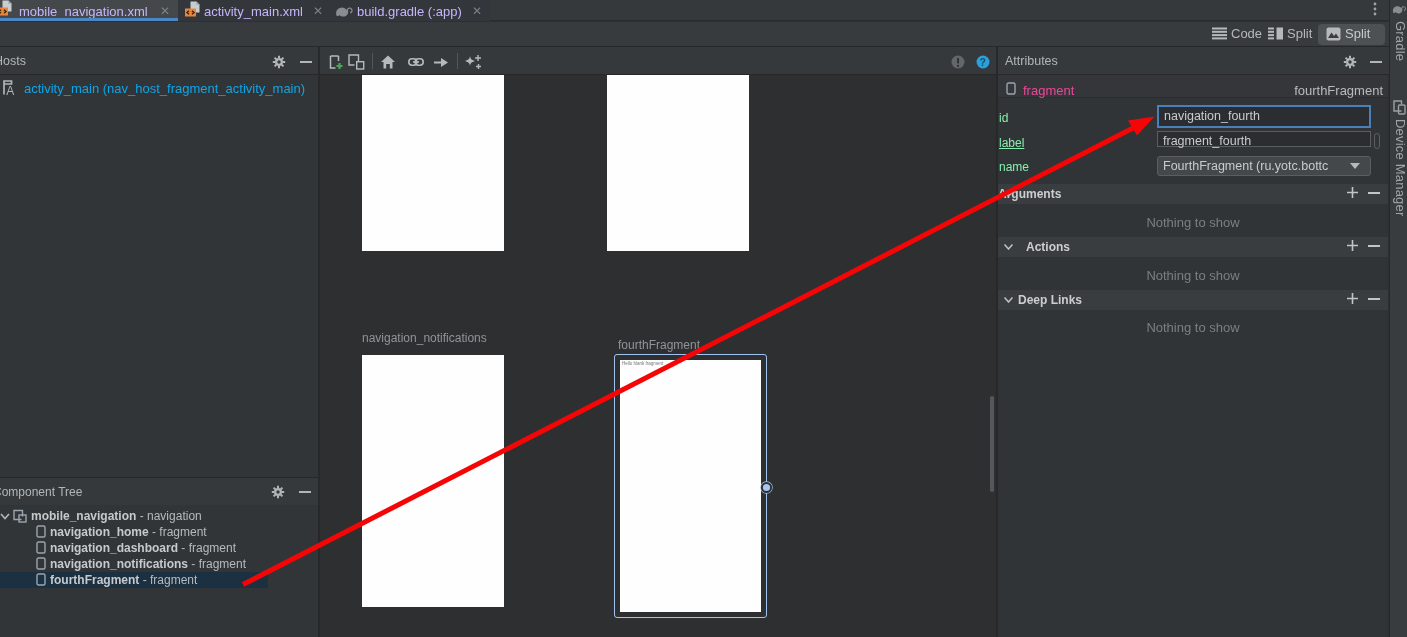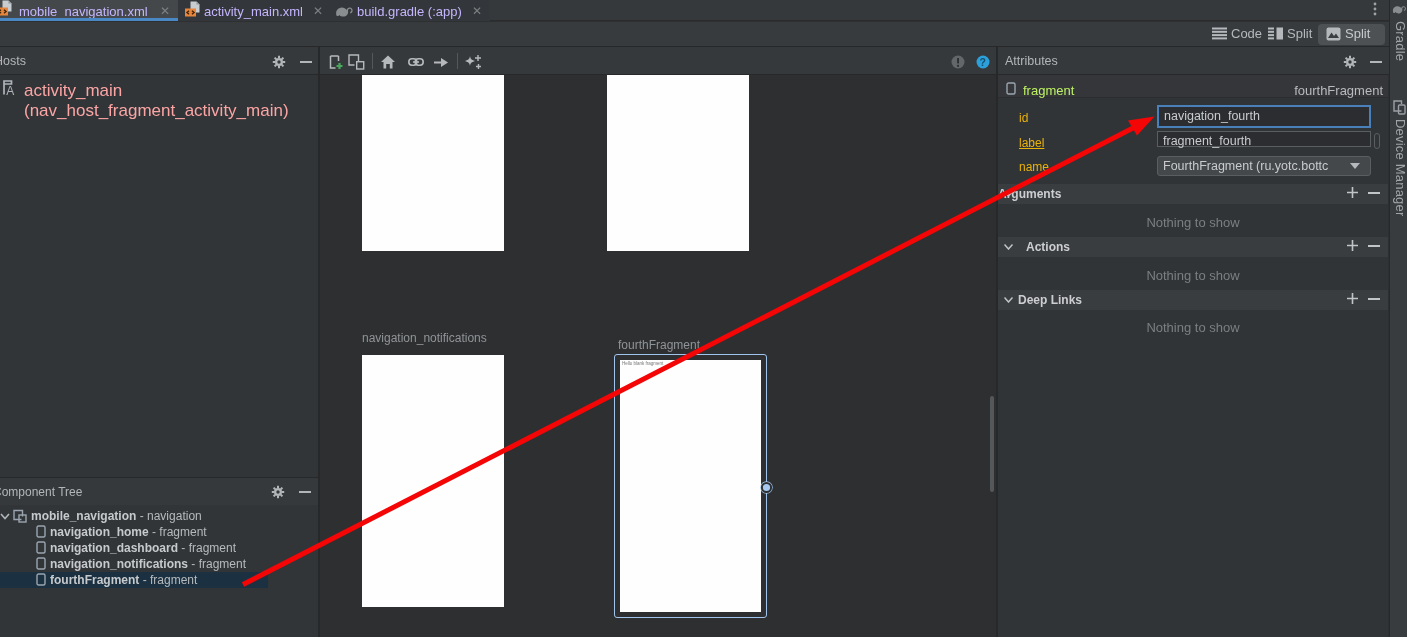--- a/index.html
+++ b/index.html
@@ -33,21 +33,21 @@
   .treerow { position:absolute; left:0; width:268px; height:16px; display:flex; align-items:center; font-size:12px; color:#b7babd; white-space:pre; }
   .treerow b { color:#c7cacd; }
 
   
   #canvas { left:320px; top:75px; width:676px; height:562px; background:#2d2f31; overflow:hidden; }
   .frag { position:absolute; background:#fefefe; }
   .fraglabel { position:absolute; font-size:12px; color:#919497; }
 
   
   #rightpanel { left:998px; top:75px; width:390px; height:562px; background:#313437; font-size:12px; }
-  .attrlabel { position:absolute; left:21px; color:#eab308; }
+  .attrlabel { position:absolute; left:1px; color:#86efac; }
   .field { position:absolute; left:159px; width:214px; height:22px; background:#2b2d30; border:1px solid #5b5e61; color:#c9cbce; font-size:12.5px; line-height:18px; padding-left:5px; }
   .sechdr { position:absolute; left:0; width:390px; height:20px; background:#3a3d40; color:#ccced1; font-weight:bold; line-height:20px; }
   .nothing { position:absolute; left:0; width:390px; text-align:center; color:#7b7f82; font-size:13px; }
 
   
   #sidebar { left:1389px; top:0; width:18px; height:637px; background:#393c3e; border-left:1px solid #26282a; }
   .vtext { position:absolute; left:2.5px; writing-mode:vertical-rl; text-orientation:sideways; font-size:13px; color:#a2a5a8; letter-spacing:0.2px; }
   .icon { position:absolute; }
 </style>
 </head>
@@ -196,21 +196,21 @@
   <circle cx="7" cy="7" r="1.7" fill="#36393b"></circle>
 </svg>
 <div class="abs" style="left:1370px; top:61px; width:12px; height:2px; background:#b3b6b9;"></div>
 
 <div class="abs" id="leftpanel">
 
   <svg class="icon" style="left:3px; top:5px;" width="15" height="16" viewBox="0 0 15 16">
     <path d="M1 14.5 V1 H8.5 V4 H1" fill="none" stroke="#aeb4ba" stroke-width="1.7"></path>
     <text x="3.2" y="15" font-size="12" fill="#aeb4ba">A</text>
   </svg>
-  <div class="striptext" style="left:24px; top:6px; font-size:17px; color:#fca5a5;">activity_main (nav_host_fragment_activity_main)</div>
+  <div class="striptext" style="left:24px; top:6px; font-size:13px; color:#0ea5e9;">activity_main (nav_host_fragment_activity_main)</div>
 
   <div id="ct-header">
     <span style="position:absolute;left:-7px;top:7px;font-size:12px;color:#b3b6b9;">Component Tree</span>
     <svg class="icon" style="left:271px; top:7px;" width="14" height="14" viewBox="0 0 14 14">
       <circle cx="7" cy="7" r="4" fill="#b3b6b9"></circle>
       <g stroke="#b3b6b9" stroke-width="2">
           <line x1="7" y1="0.8" x2="7" y2="3"></line>
           <line x1="7" y1="11" x2="7" y2="13.2"></line>
           <line x1="0.8" y1="7" x2="3" y2="7"></line>
           <line x1="11" y1="7" x2="13.2" y2="7"></line>
@@ -266,21 +266,21 @@
     <circle cx="7.5" cy="7.5" r="4.6" fill="none" stroke="#2d2f31" stroke-width="2"></circle>
   </svg>
   <div style="position:absolute; left:670px; top:321px; width:4px; height:96px; background:#55585a; border-radius:2px;"></div>
 </div>
 
 <div class="abs" id="rightpanel">
   <div class="abs" style="left:0; top:0; width:390px; height:23px; background:#343639; border-bottom:1px solid #2b2d2f;"></div>
   <svg class="icon" style="left:8px; top:7px;" width="10" height="13" viewBox="0 0 10 13">
       <rect x="1" y="1" width="8" height="11" rx="1.5" fill="none" stroke="#9aa5b0" stroke-width="1.4"></rect>
     </svg>
-  <div class="attrlabel" style="left:25px; top:8px; color:#bef264; font-size:13px;">fragment</div>
+  <div class="attrlabel" style="left:25px; top:8px; color:#ec4899; font-size:13px;">fragment</div>
   <div style="position:absolute; right:5px; top:8px; color:#b8babd; font-size:13px;">fourthFragment</div>
   <div class="attrlabel" style="top:36px;">id</div>
   <div class="field" style="top:30px; height:23px; border:2px solid #4a80ba;">navigation_fourth</div>
   <div class="attrlabel" style="top:61px;text-decoration:underline;">label</div>
   <div class="field" style="top:56px; height:16px;">fragment_fourth</div>
   <div class="abs" style="left:376px; top:58px; width:6px; height:16px; border:1px solid #5b5e61; border-radius:3px;"></div>
   <div class="attrlabel" style="top:85px;">name</div>
   <div class="field" style="top:81px; height:20px; background:#44484b; overflow:hidden; white-space:nowrap; border-radius:3px;">FourthFragment (ru.yotc.bottc</div>
   <svg class="icon" style="left:352px; top:88px;" width="10" height="6" viewBox="0 0 10 6">
       <path d="M0 0 L5 6 L10 0 Z" fill="#b5b8bc"></path>

